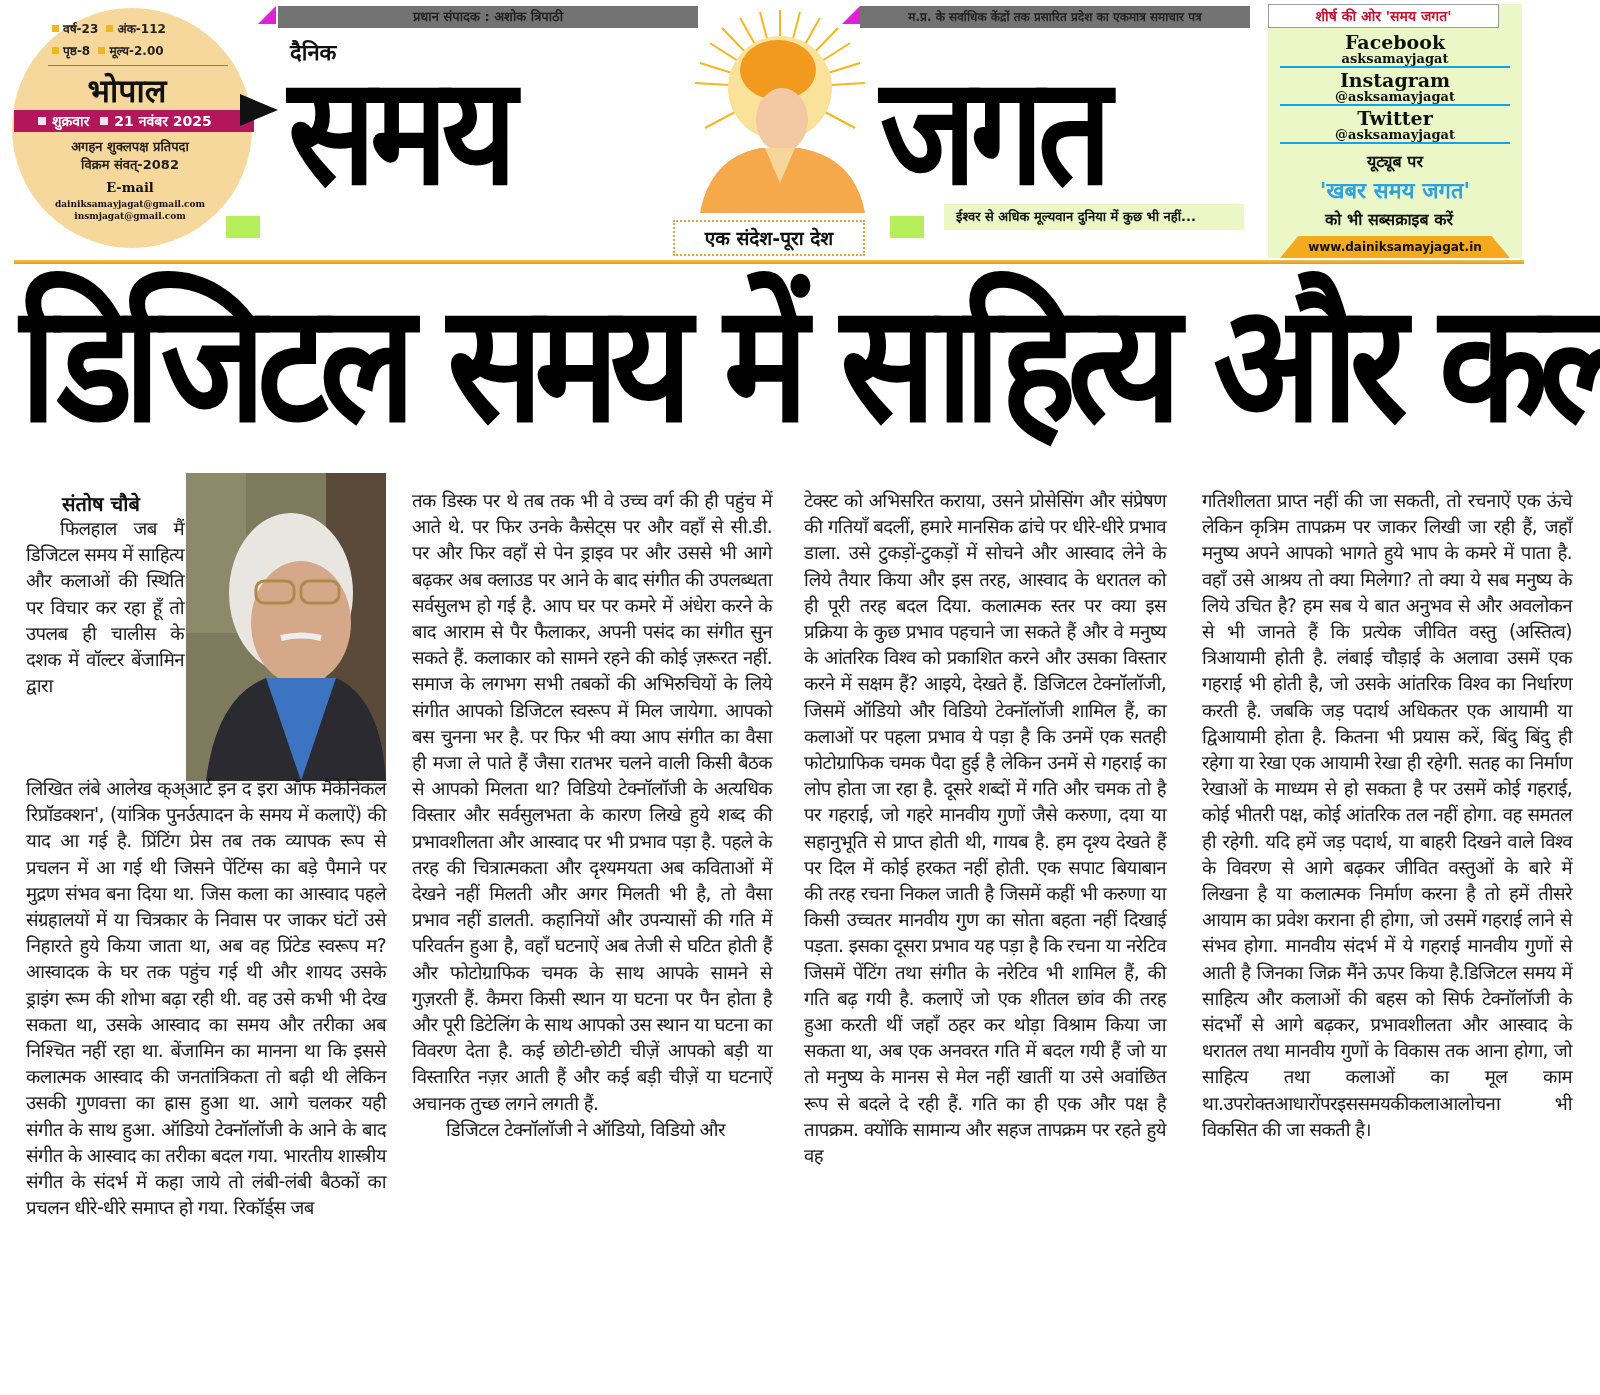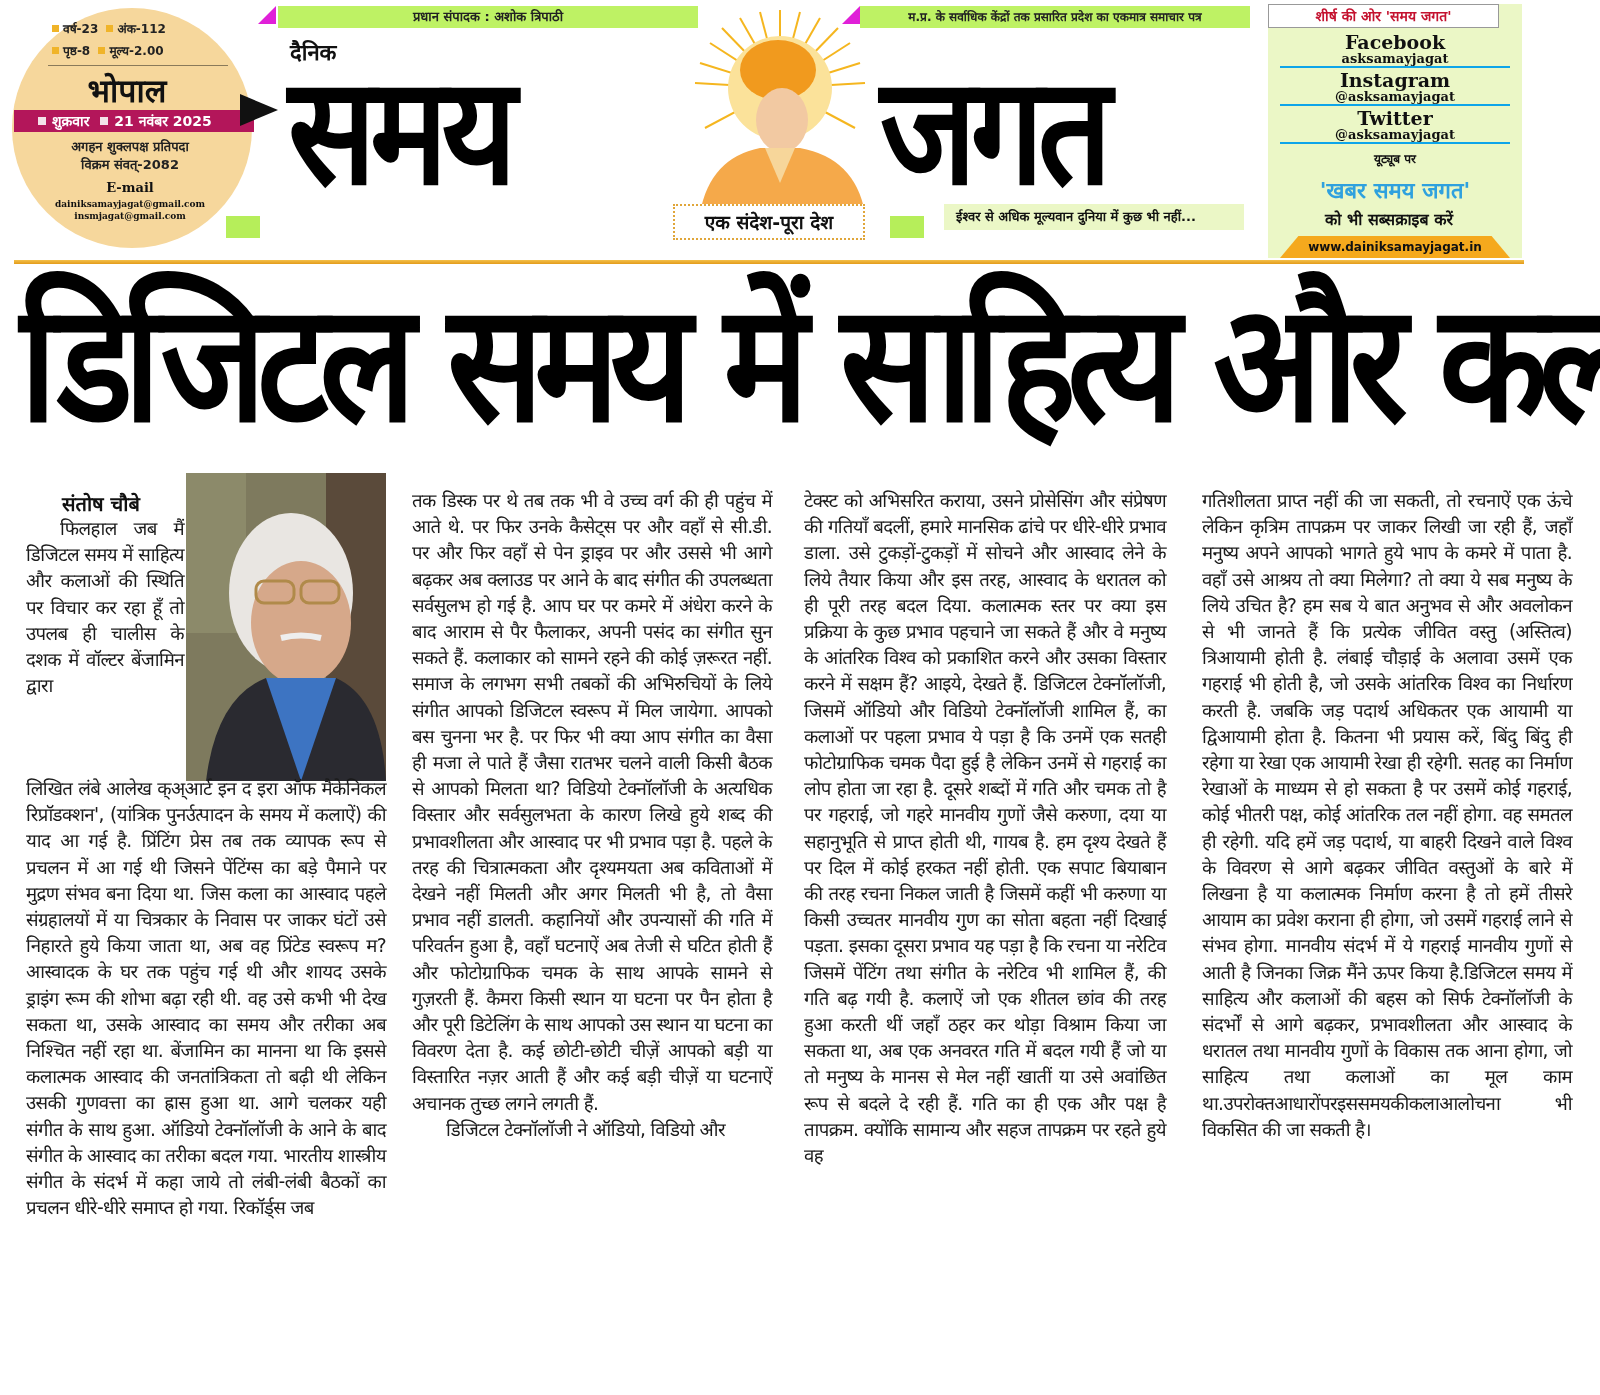--- a/index.html
+++ b/index.html
@@ -23,46 +23,46 @@
   }
   .badge-datebar .sq { display: inline-block; width: 8px; height: 8px; background: #f3e2ea; margin: 0 6px 1px 6px; }
   .badge-arrow {
     position: absolute; left: 240px; top: 94px; width: 0; height: 0;
     border-top: 16px solid transparent; border-bottom: 16px solid transparent; border-left: 38px solid #111;
   }
   .badge-lines { position: absolute; left: 30px; top: 138px; width: 200px; text-align: center; font-size: 13px; font-weight: bold; color: #222; line-height: 18px; }
   .badge-email-h { position: absolute; left: 30px; top: 180px; width: 200px; text-align: center; font-family: "DejaVu Serif", serif; font-size: 13px; font-weight: bold; }
   .badge-emails { position: absolute; left: 30px; top: 198px; width: 200px; text-align: center; font-family: "DejaVu Serif", serif; font-size: 9px; font-weight: bold; line-height: 12px; }
 
-  .top-strip { position: absolute; height: 22px; background: #bef264; font-size: 13px; font-weight: bold; line-height: 22px; text-align: center; color: #222; }
+  .top-strip { position: absolute; height: 22px; background: #737373; font-size: 13px; font-weight: bold; line-height: 22px; text-align: center; color: #222; }
   .tri-pink { position: absolute; width: 0; height: 0; border-left: 18px solid transparent; border-bottom: 18px solid #e020d8; }
 
   .dainik { position: absolute; left: 290px; top: 36px; font-size: 22px; font-weight: bold; color: #111; }
   .title-word {
     position: absolute; font-family: "DejaVu Sans", sans-serif; font-weight: bold; color: #000;
     font-size: 130px; line-height: 1; letter-spacing: -6px; transform: scaleY(1.15); transform-origin: top left;
   }
   .green-strip { position: absolute; height: 26px; background: #ebf7c6; font-size: 13px; font-weight: bold; line-height: 26px; color: #111; padding-left: 12px; }
   .green-sq { position: absolute; width: 34px; height: 22px; background: #b6ee5a; }
 
   .portrait { position: absolute; left: 690px; top: 8px; width: 180px; height: 205px; }
   .motto-box {
-    position: absolute; left: 673px; top: 204px; width: 192px; height: 36px;
+    position: absolute; left: 673px; top: 220px; width: 192px; height: 36px;
     border: 2px dotted #e0a63a; background: #fff; font-size: 19px; font-weight: bold; text-align: center; line-height: 32px; color: #111;
   }
 
   .social-box { position: absolute; left: 1268px; top: 4px; width: 254px; height: 254px; background: #ebf7c6; }
   .social-head {
     position: absolute; left: 0; top: 0; width: 231px; height: 24px; background: #fff; border: 1px solid #999;
     color: #c4122f; font-size: 14px; font-weight: bold; text-align: center; line-height: 22px;
   }
   .social-item { position: absolute; left: 12px; width: 230px; text-align: center; font-family: "DejaVu Serif", serif; color: #111; border-bottom: 2px solid #0ea5e9; }
   .social-item .net { font-size: 19px; font-weight: bold; line-height: 20px; display: block; }
   .social-item .handle { font-size: 13px; font-weight: bold; line-height: 14px; display: block; }
-  .yt1 { position: absolute; left: 0; top: 146px; width: 254px; text-align: center; font-size: 12px; font-weight: bold; color: #111; }
+  .yt1 { position: absolute; left: 0; top: 146px; width: 254px; text-align: center; font-size: 16px; font-weight: bold; color: #111; }
   .yt2 { position: absolute; left: 0; top: 170px; width: 254px; text-align: center; font-size: 22px; font-weight: bold; color: #2fa1de; }
   .yt3 { position: absolute; left: 0; top: 204px; width: 242px; text-align: center; font-size: 16px; font-weight: bold; color: #111; }
   .web-band {
     position: absolute; left: 12px; top: 232px; width: 230px; height: 22px; background: #f5a91d;
     clip-path: polygon(8% 0, 92% 0, 100% 100%, 0 100%);
     font-size: 12px; font-weight: bold; text-align: center; line-height: 22px; color: #111;
   }
 
   .gold-rule { position: absolute; left: 14px; top: 260px; width: 1510px; height: 4px; background: linear-gradient(#f3c04a, #e39b1a); }
 

